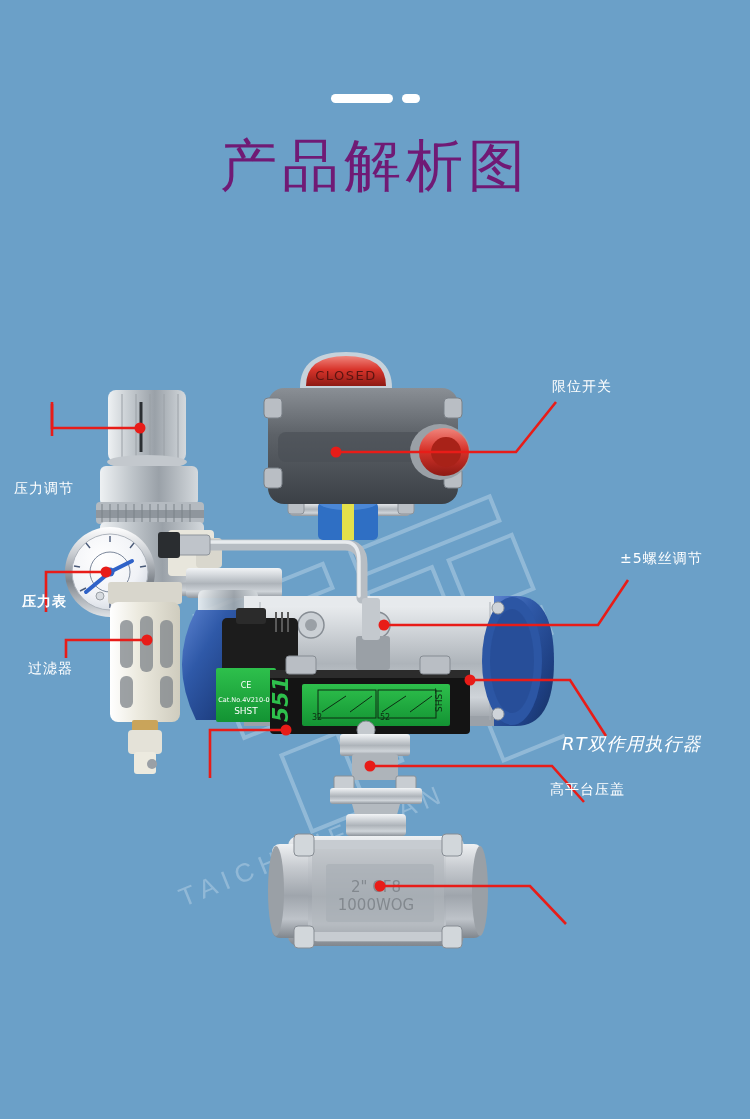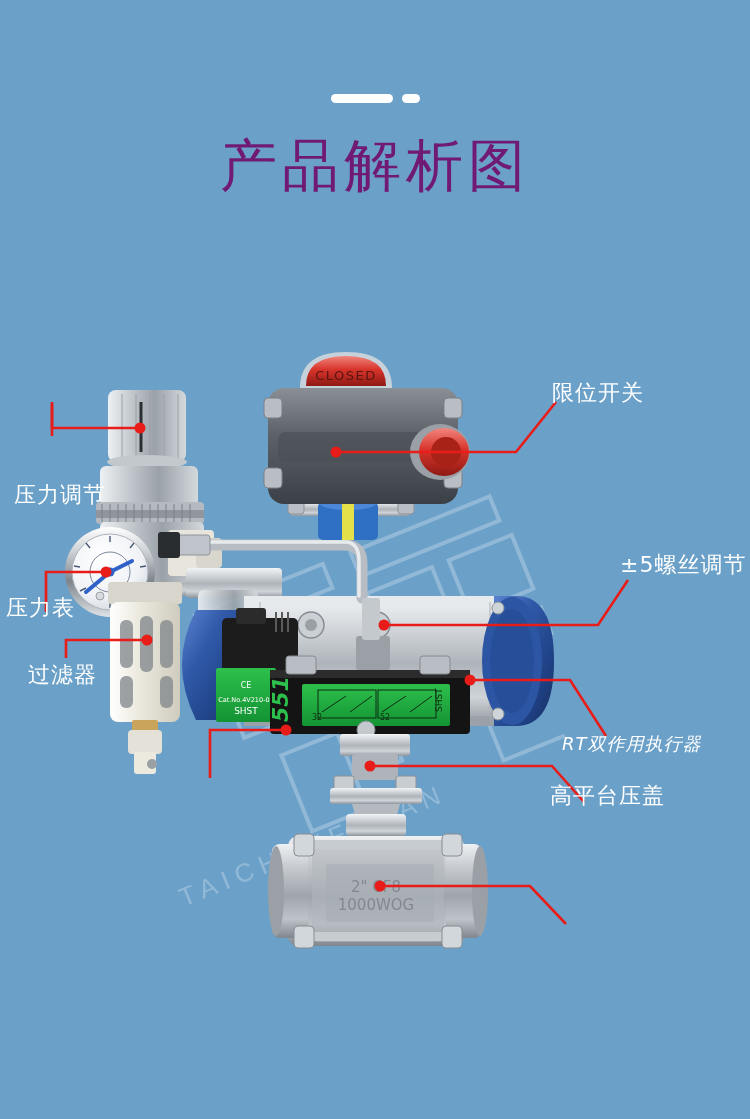--- a/index.html
+++ b/index.html
@@ -92,21 +92,21 @@
   .product {
     position: absolute;
     left: 0; top: 340px;
     width: 718px;
     height: 680px;
   }
 
   .lbl {
     position: absolute;
     color: #ffffff;
-    font-size: 22px;
+    font-size: 14px;
     letter-spacing: 1px;
     white-space: nowrap;
     font-family: "DejaVu Sans", "Liberation Sans", sans-serif;
   }
   .lbl-sm { font-size: 18px; }
 </style>
 </head>
 <body>
 
 <div class="page">
@@ -440,21 +440,21 @@
         <circle cx="384" cy="285" r="5.5"></circle>
         <circle cx="470" cy="340" r="5.5"></circle>
         <circle cx="370" cy="426" r="5.5"></circle>
         <circle cx="380" cy="546" r="5.5"></circle>
       </g>
     </svg>
 
     
     <div class="lbl" style="left:14px;  top:140px;">压力调节</div>
 
-    <div class="lbl" style="left:6px;  top:253px;">压力表</div>
+    <div class="lbl" style="left:22px;  top:253px;font-weight:bold;">压力表</div>
 
     <div class="lbl" style="left:28px;  top:320px;">过滤器</div>
 
 
     <div class="lbl" style="left:552px; top:38px;">限位开关</div>
 
     <div class="lbl" style="left:620px; top:210px;">±5螺丝调节</div>
 
     <div class="lbl lbl-sm" style="left:562px; top:392px;font-style:italic;">RT双作用执行器</div>
 

